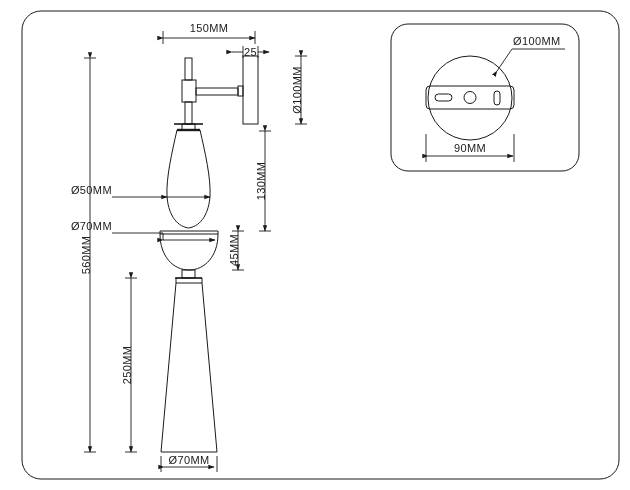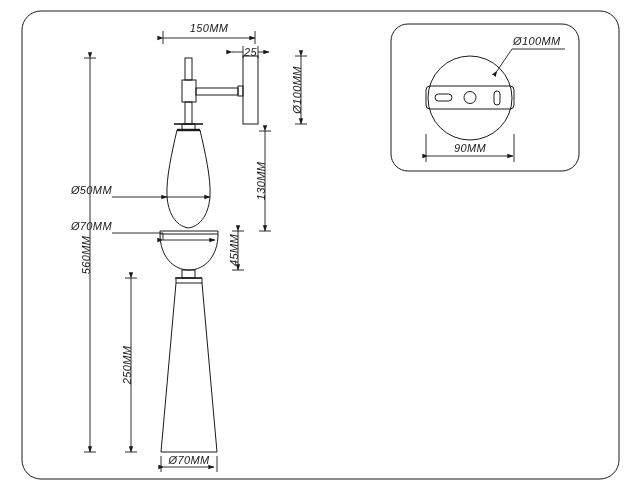--- a/index.html
+++ b/index.html
@@ -7,21 +7,20 @@
     padding: 0;
     background: #ffffff;
   }
   #canvas {
     position: relative;
     width: 630px;
     height: 490px;
     background: #ffffff;
     font-family: "Liberation Sans", sans-serif;
     overflow: hidden;
-    font-style: italic;
   }
   #drawing {
     position: absolute;
     left: 0;
     top: 0;
   }
   .dim-text {
     font-family: "Liberation Sans", sans-serif;
     font-size: 11px;
     letter-spacing: 0.4px;

